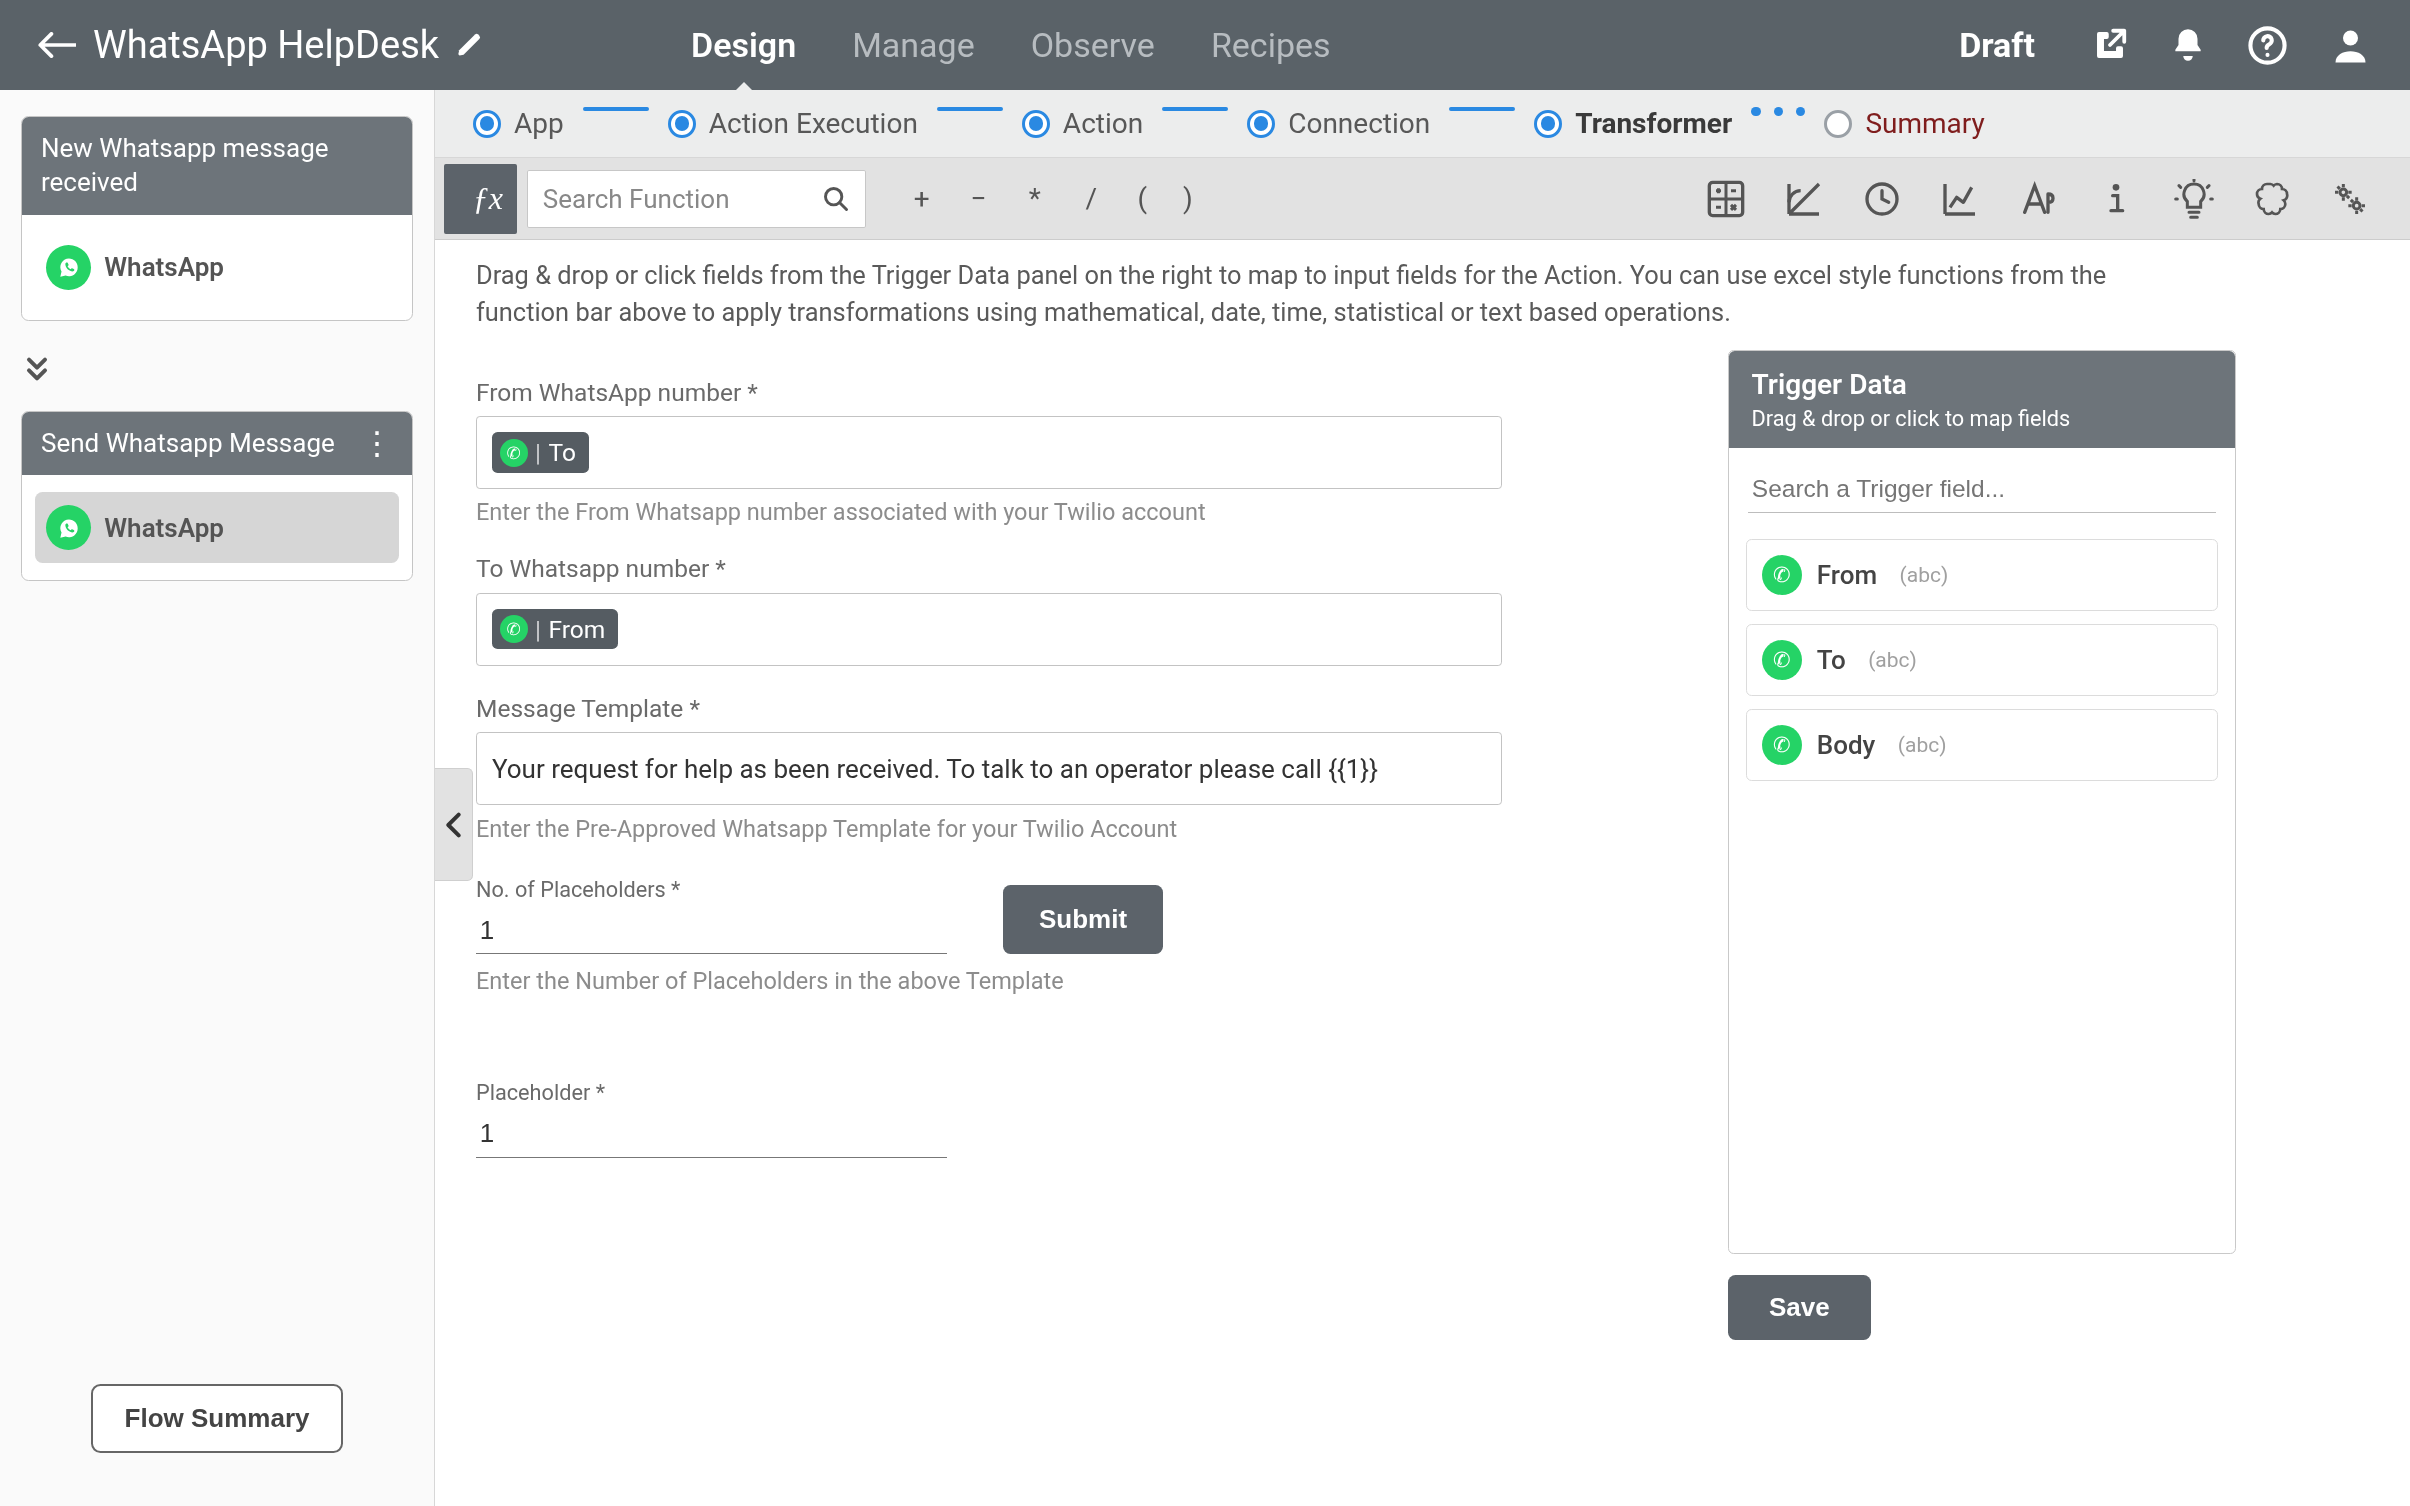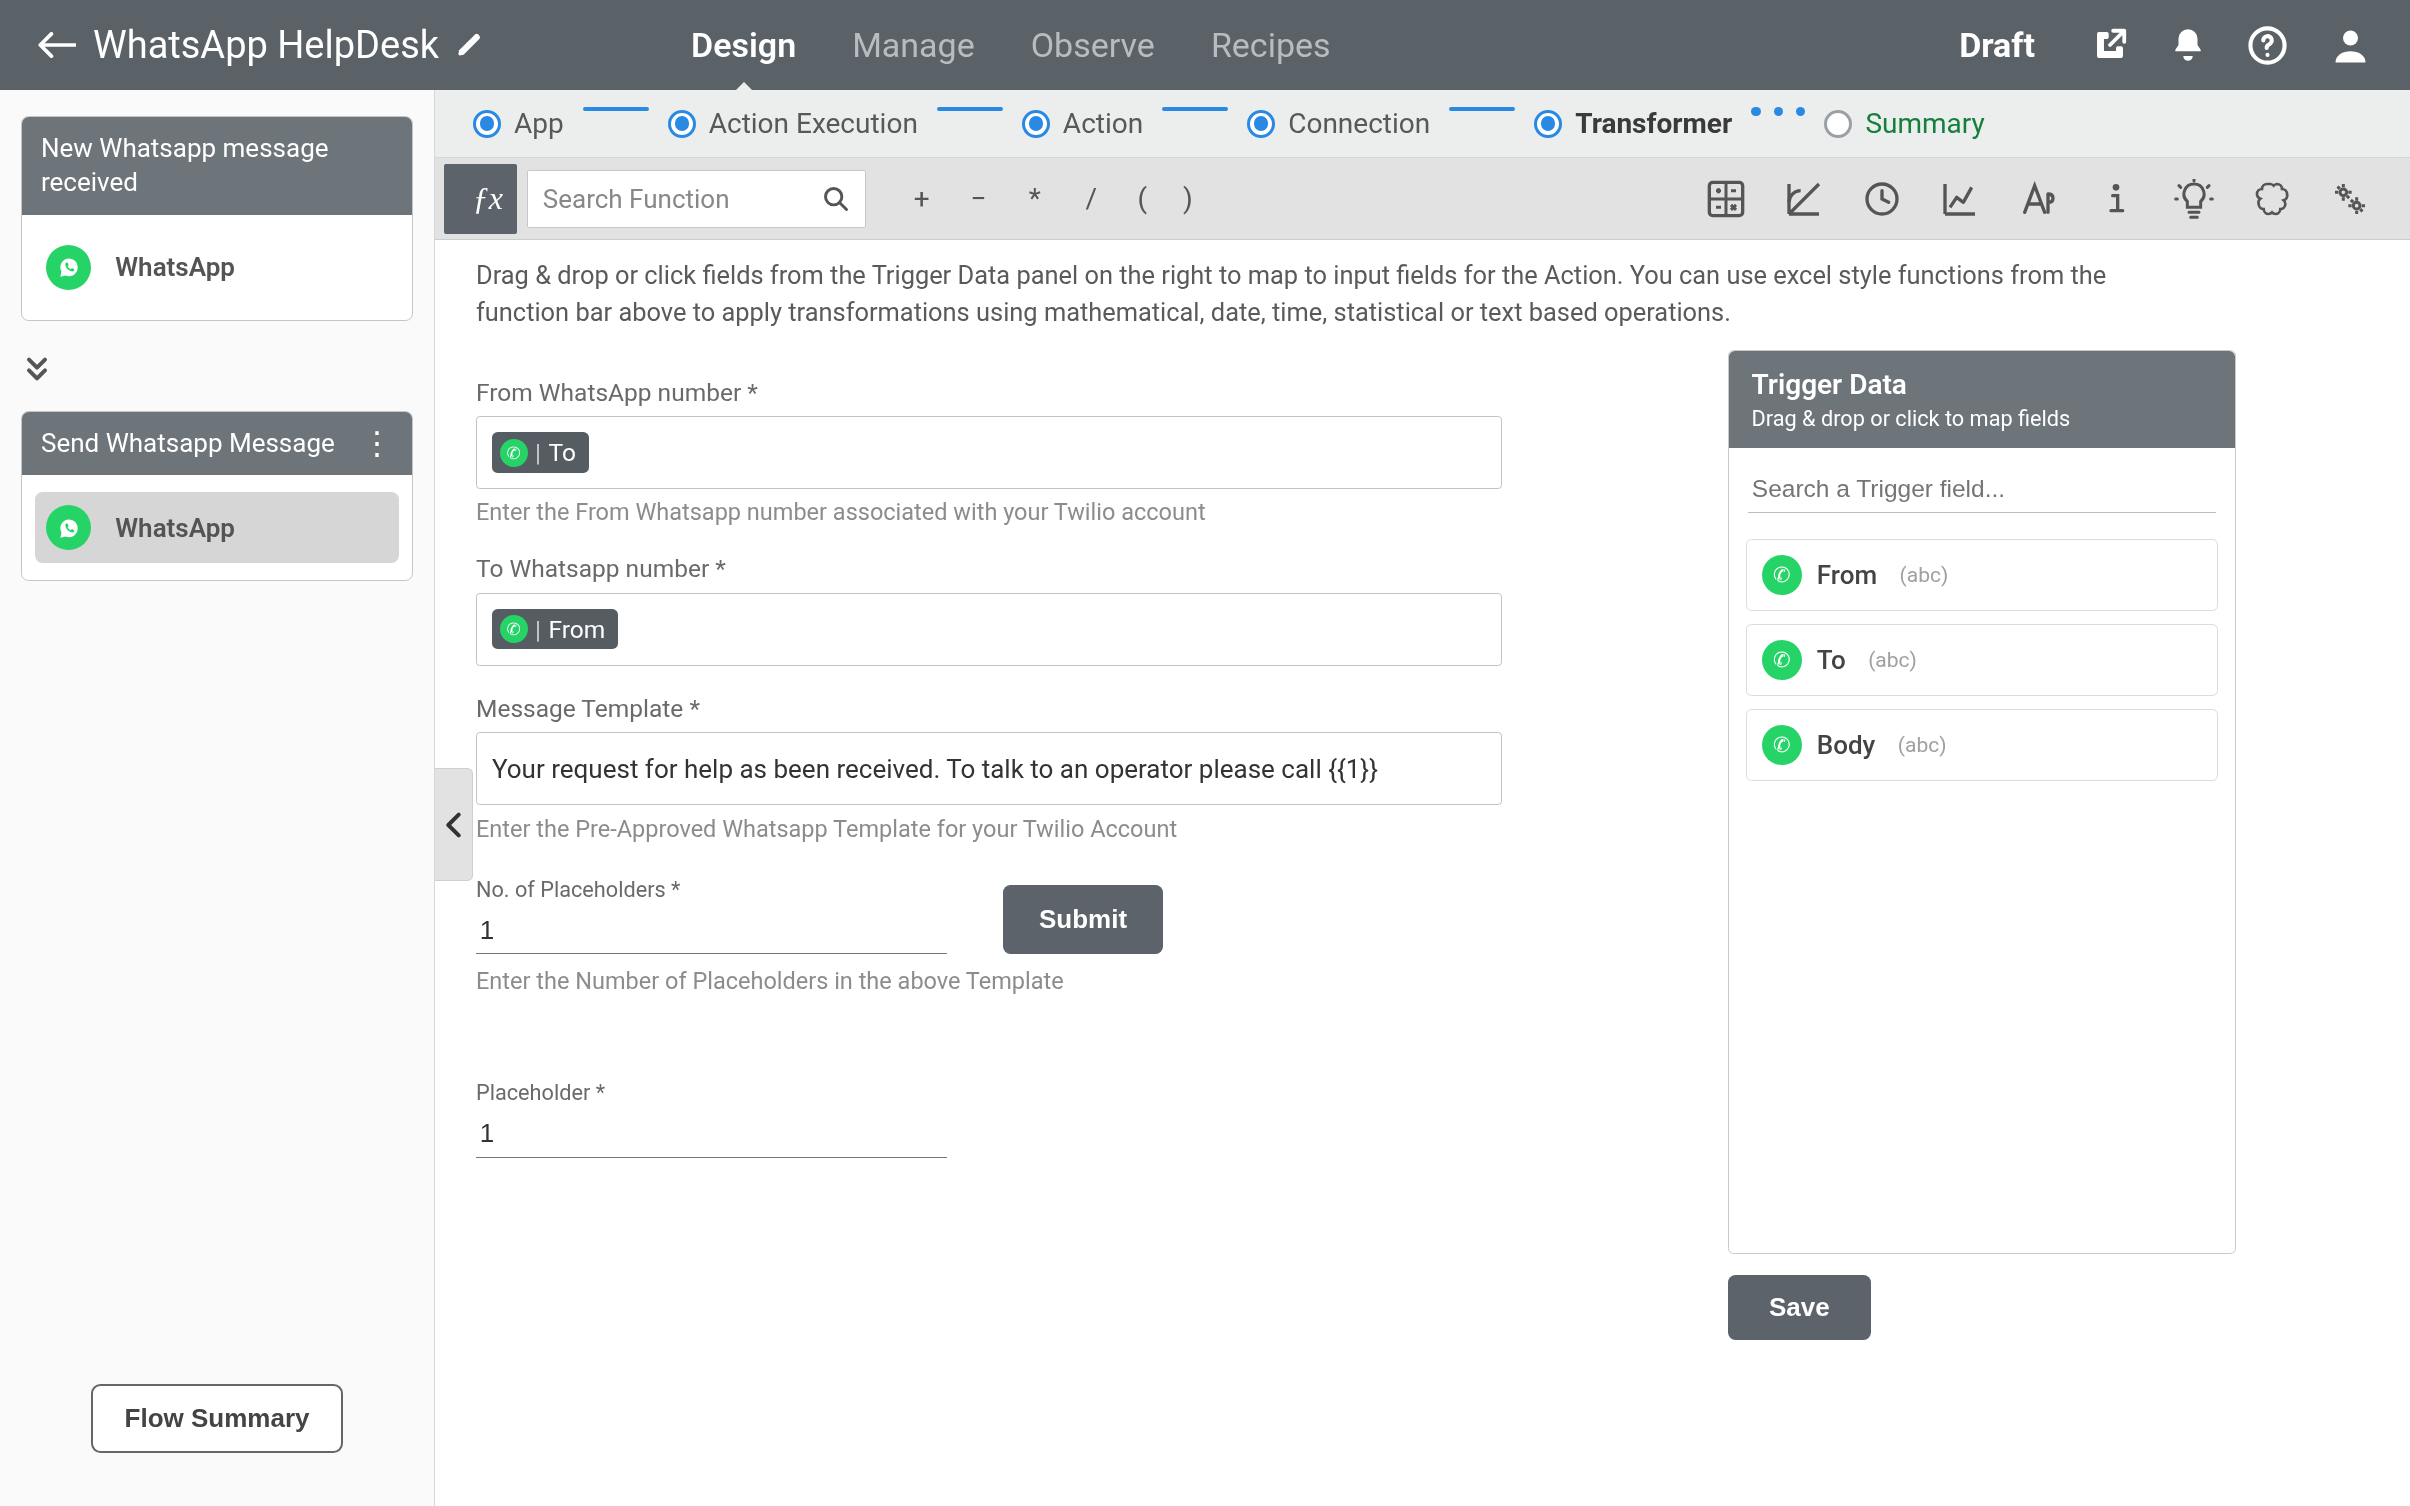--- a/index.html
+++ b/index.html
@@ -61,21 +61,21 @@
     color: #fff;
     padding: 15px 19px;
     font-size: 26px;
     line-height: 1.3;
     display: flex;
     justify-content: space-between;
     align-items: flex-start;
   }
   .card-body { padding: 17px 13px; }
   .app-row {
-    display: flex; align-items: center; gap: 24px;
+    display: flex; align-items: center; gap: 13px;
     padding: 13px 11.3px; border-radius: 7.5px;
   }
   .app-row.selected { background: #d6d6d6; }
   .whatsapp-icon {
     width: 45px; height: 45px; border-radius: 50%; background: #25D366;
     display: inline-flex; align-items: center; justify-content: center; color: #fff;
     font-size: 26px;
   }
   .app-row-label { font-size: 26px; font-weight: 600; color: #545454; }
   .chevrons-down { text-align: center; font-size: 34px; color: #5a5a5a; margin: 9.4px 0 26px 0; cursor: default; }
@@ -120,21 +120,21 @@
   .step .radio {
     width: 28px; height: 28px; border-radius: 50%; border: 3.8px solid #2a89e2; position: relative; background:#fff;
   }
   .step .radio.filled::after {
     content:""; position:absolute; inset:3.8px; border-radius:50%; background:#2a89e2;
   }
   .step .radio.empty { border-color: #9aa0a6; }
   .step-connector { width: 66px; height: 3.8px; background: #2a89e2; border-radius: 1.9px; }
   .step-dots { display:flex; gap:13px; }
   .step-dots span { width:9.4px; height:9.4px; border-radius:50%; background:#2a89e2; }
-  .step.summary-step { color: #15803d; }
+  .step.summary-step { color: #7f1d1d; }
 
   
   .fnbar {
     display: flex; align-items: center; gap: 0;
     background: #e2e2e2;
     border-bottom: 0.9px solid #ccc;
   }
   .fx-box {
     background: #5c636a; color: #fff; font-style: italic; font-family: Georgia, serif;
     width: 73px; height: 70px; display:flex; align-items:center; justify-content:center;

